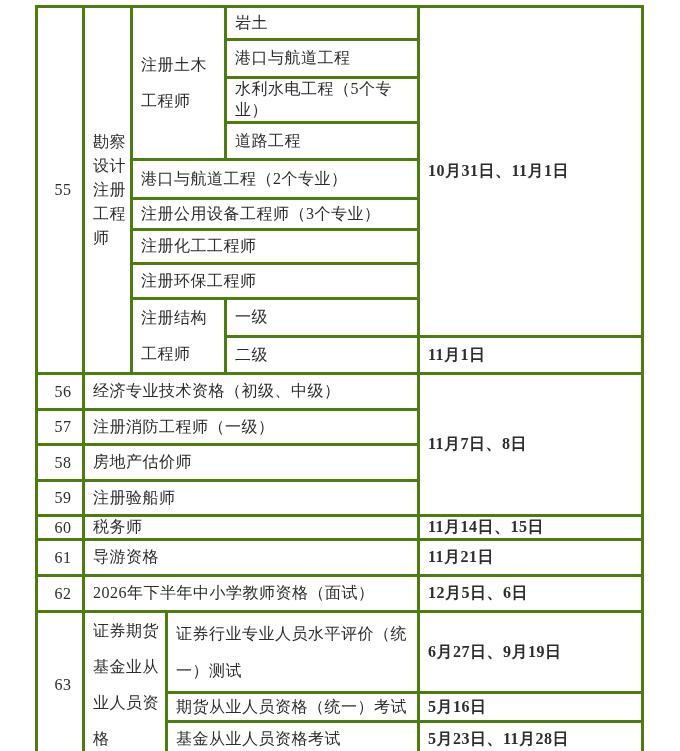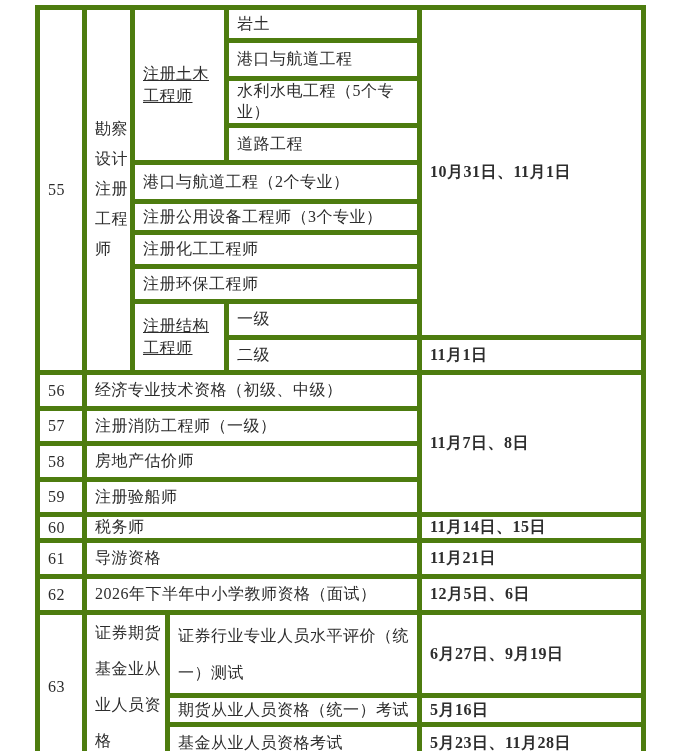--- a/index.html
+++ b/index.html
@@ -19,48 +19,47 @@
   }
   table.sched {
     position: absolute;
     left: 35px;
     top: 5px;
     border-collapse: collapse;
     table-layout: fixed;
     width: 608px;
   }
   table.sched td {
-    border: 5px solid #4d7c0f;
+    border: 3px solid #4d7c0f;
     font-size: 16px;
     color: #2d2d2d;
     vertical-align: middle;
     padding: 0 2px 0 8px;
     overflow: hidden;
     letter-spacing: 0.5px;
   }
   td.num {
+    text-align: center;
     padding: 0;
   }
   td.cat55 {
     white-space: pre-line;
-    line-height: 30px;
+    line-height: 24px;
     letter-spacing: 3px;
     padding-left: 10px;
-    font-family: Liberation Mono, monospace;
   }
   td.cat63 {
     white-space: pre-line;
     line-height: 36px;
     padding-left: 10px;
     letter-spacing: 1px;
   }
   td.subname {
     white-space: pre-line;
-    line-height: 22px;
-    text-decoration: underline;
+    line-height: 36px;
   }
   td.two-line {
     white-space: pre-line;
     line-height: 37px;
   }
   td.date {
     padding-left: 7px;
     font-weight: bold;
   }
 </style>

